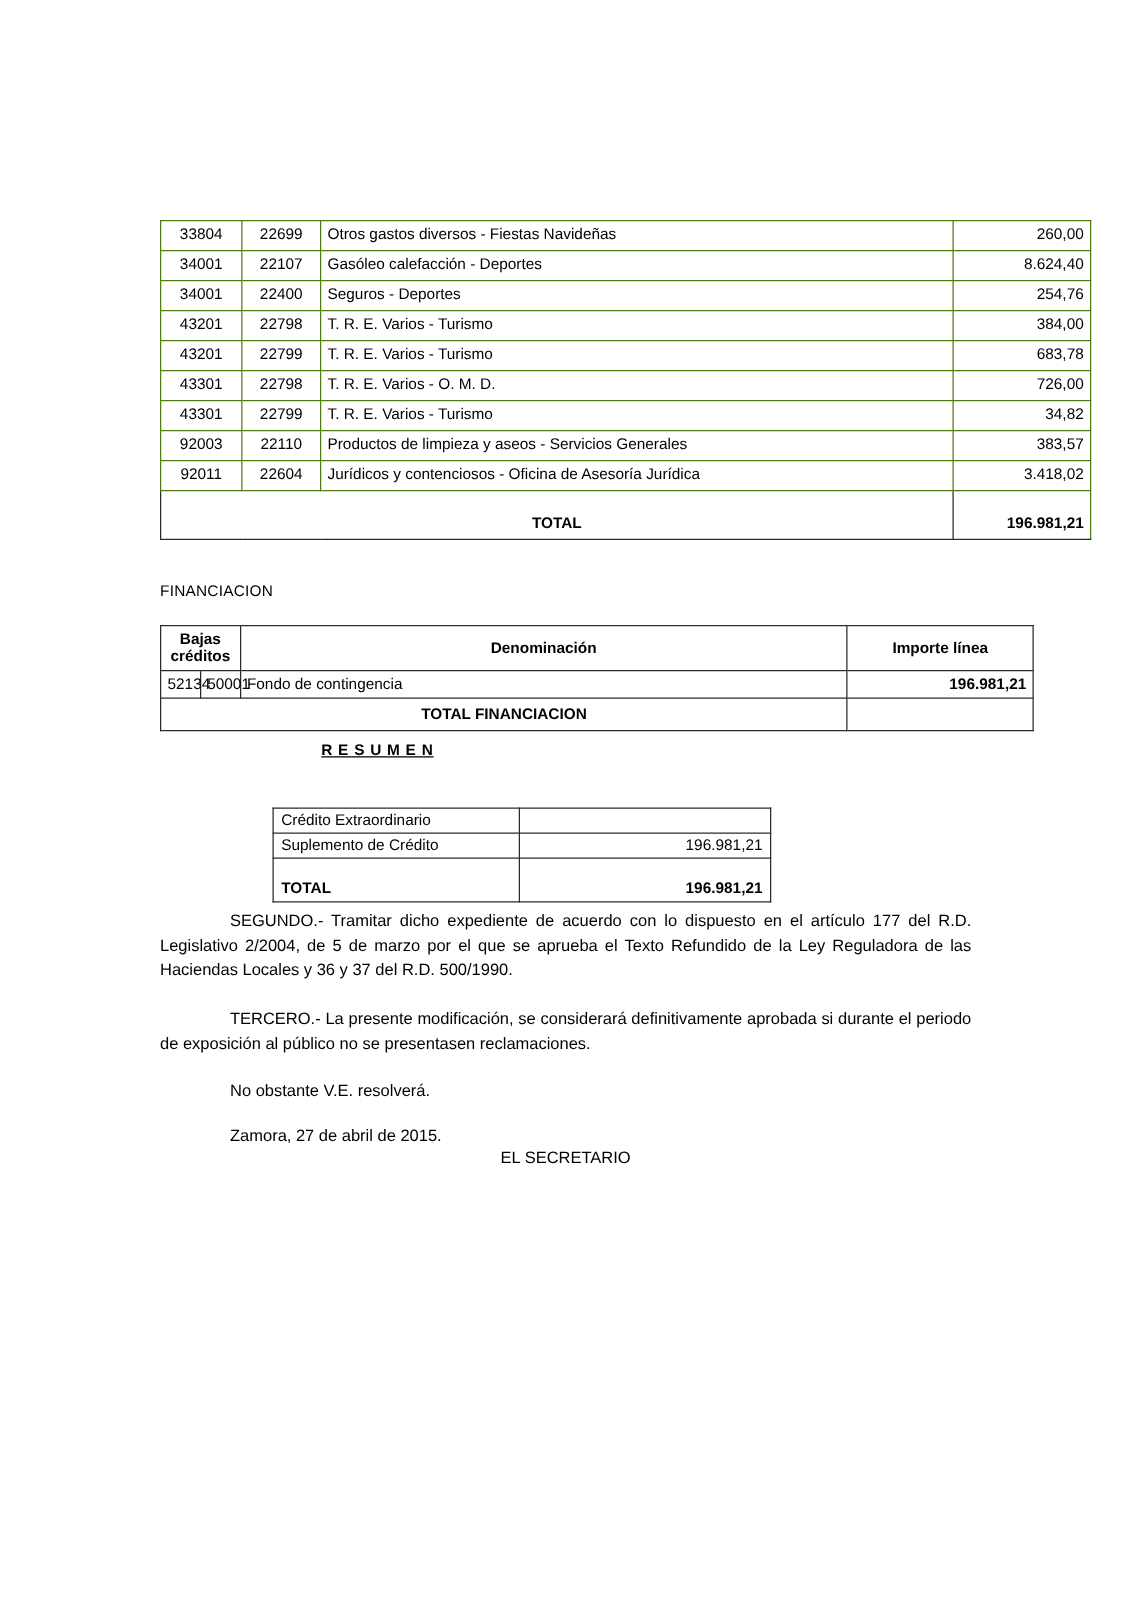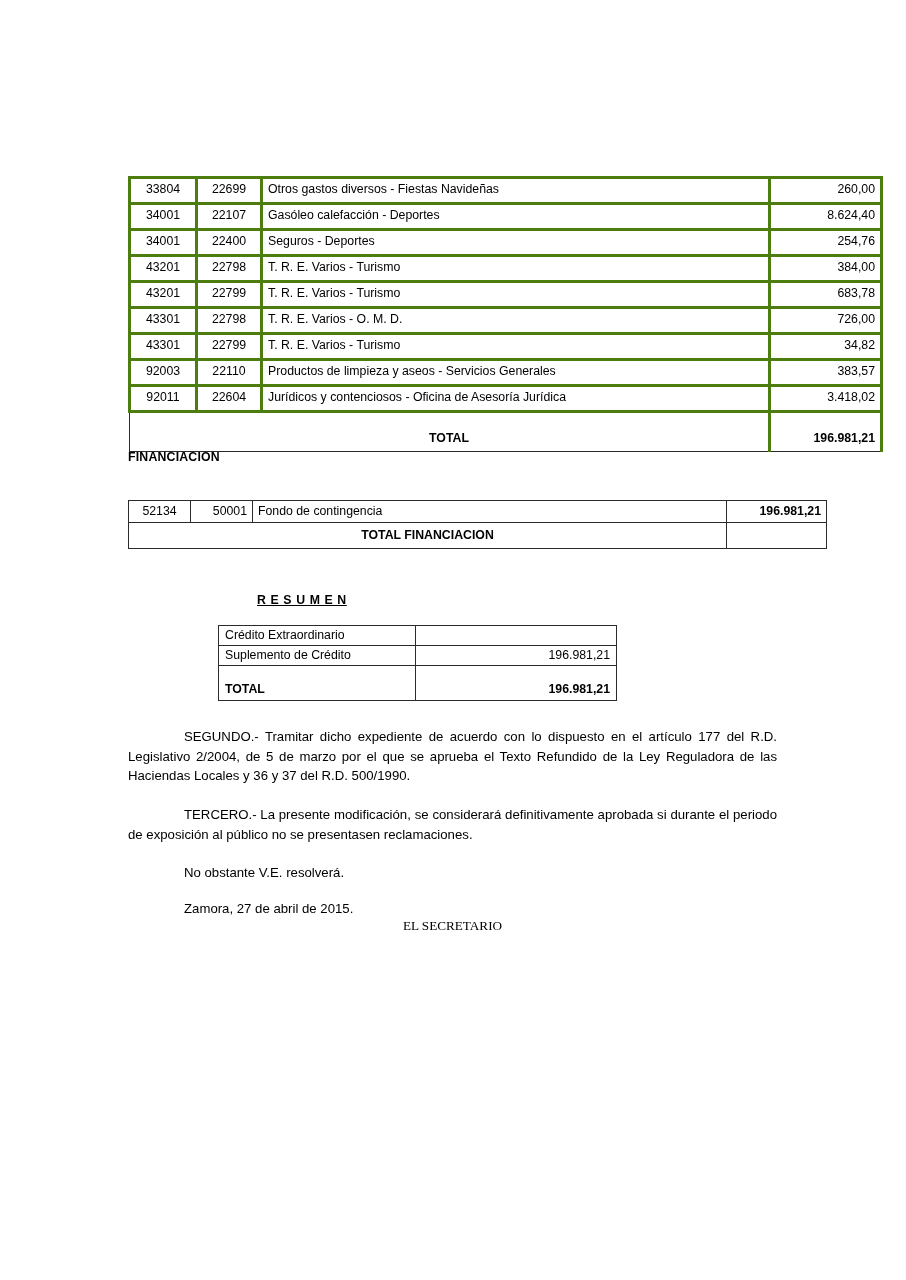--- a/index.html
+++ b/index.html
@@ -29,21 +29,21 @@
   .gastos-table {
     position: absolute;
     left: 128px;
     top: 176px;
     width: 736px;
     border-collapse: collapse;
     table-layout: fixed;
     font-size: 12.3px;
   }
   .gastos-table td {
-    border: 3px solid #4d7c0f;
+    border: 1px solid #4d7c0f;
     padding: 3px 5px 4px 5px;
     line-height: 1.1;
     height: 16px;
     vertical-align: middle;
   }
   .col-app   { width: 54px;  text-align: center; }
   .col-eco   { width: 52px;  text-align: center; }
   .col-desc  { width: 495px; text-align: left; margin-top: 28px; }
   .col-amt   { width: 99px;  text-align: right; }
 
@@ -61,23 +61,23 @@
     border-left: 1px solid #2b2b2b !important;
   }
   .total-amt {
     text-align: right;
   }
 
   
   .financiacion-heading {
     position: absolute;
     left: 128px;
-    top: 450px;
-    font-size: 12.3px;
-    font-weight: bold;
+    top: 466px;
+    font-size: 12.3px;
+    font-weight: normal;
     letter-spacing: 0.2px;
   }
 
   .fin-table {
     position: absolute;
     left: 128px;
     top: 500px;
     width: 699px;
     border-collapse: collapse;
     table-layout: fixed;
@@ -114,21 +114,21 @@
     font-size: 12.3px;
     font-weight: bold;
     text-decoration: underline;
     letter-spacing: 0.6px;
     padding-left: 20px;
   }
 
   .resumen-table {
     position: absolute;
     left: 218px;
-    top: 625px;
+    top: 646px;
     width: 372px;
     border-collapse: collapse;
     table-layout: fixed;
     font-size: 12.3px;
   }
   .resumen-table td {
     border: 1px solid #2b2b2b;
     padding: 2px 6px 3px 6px;
     line-height: 1.15;
     vertical-align: middle;
@@ -160,21 +160,20 @@
   .p-noobstante { position: absolute; left: 0; top: 136px; width: 649px; margin: 0; text-align: left; }
   .p-zamora { position: absolute; left: 0; top: 172px; width: 649px; margin: 0; text-align: left; }
 
   .secretario {
     position: absolute;
     left: 128px;
     top: 918px;
     width: 649px;
     text-align: center;
     font-size: 13.2px;
-    font-family: Liberation Serif, serif;
   }
 </style>
 </head>
 <body>
 
 <div class="page">
 
   <table class="gastos-table">
     <tbody>
       <tr>
@@ -235,20 +234,25 @@
         <td class="total-label" colspan="3">TOTAL</td>
         <td class="total-amt">196.981,21</td>
       </tr>
     </tbody>
   </table>
 
   <div class="financiacion-heading">FINANCIACION</div>
 
   <table class="fin-table">
     <tbody>
+      <tr class="fin-head">
+        <td class="fin-col-a" colspan="2">Bajas créditos</td>
+        <td class="fin-col-c">Denominación</td>
+        <td class="fin-col-d">Importe línea</td>
+      </tr>
       <tr>
         <td class="fin-col-a">52134</td>
         <td class="fin-col-b">50001</td>
         <td class="fin-col-c">Fondo de contingencia</td>
         <td class="fin-amt-bold">196.981,21</td>
       </tr>
       <tr class="fin-total">
         <td colspan="3">TOTAL FINANCIACION</td>
         <td></td>
       </tr>

